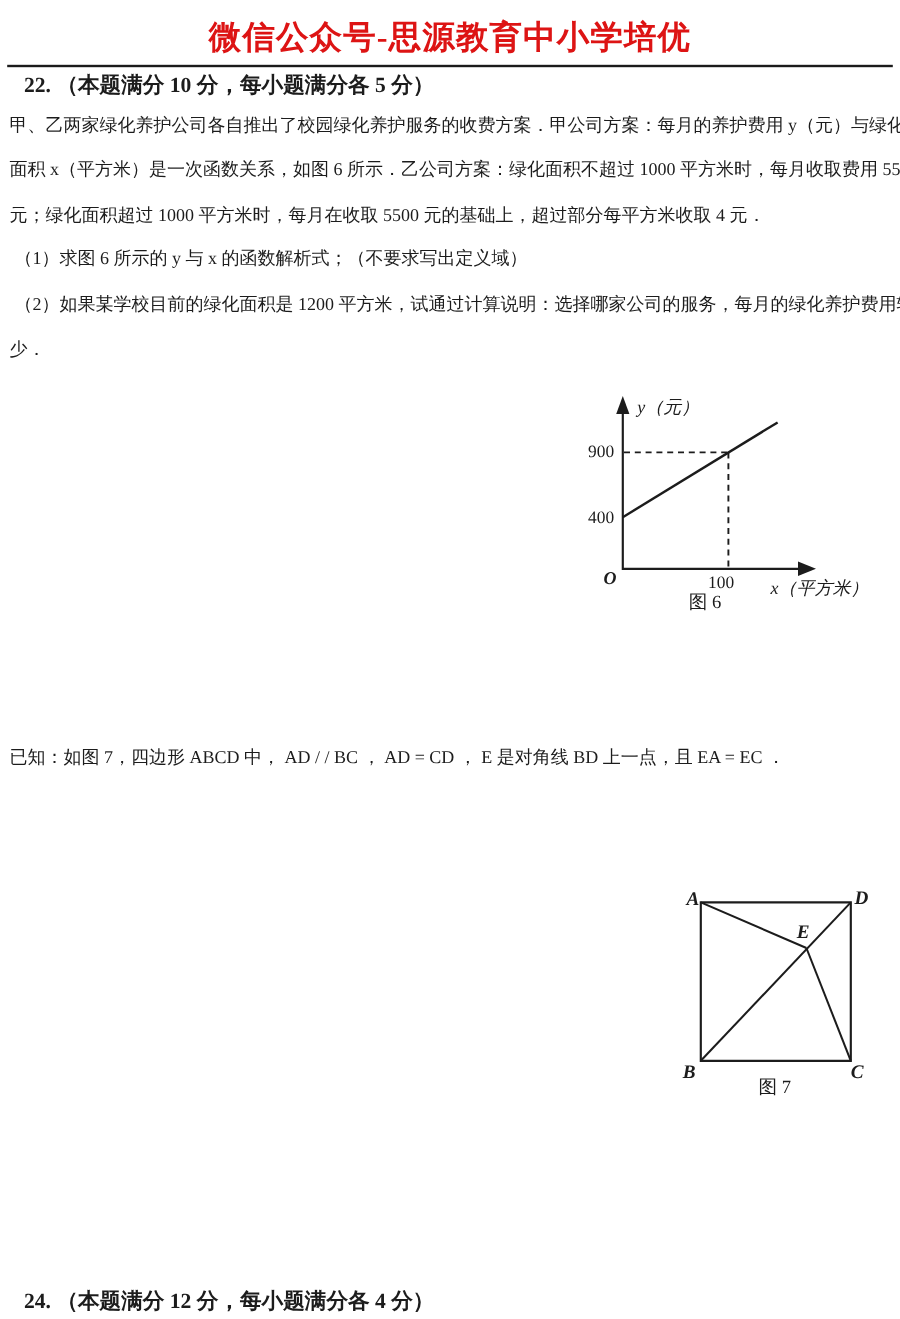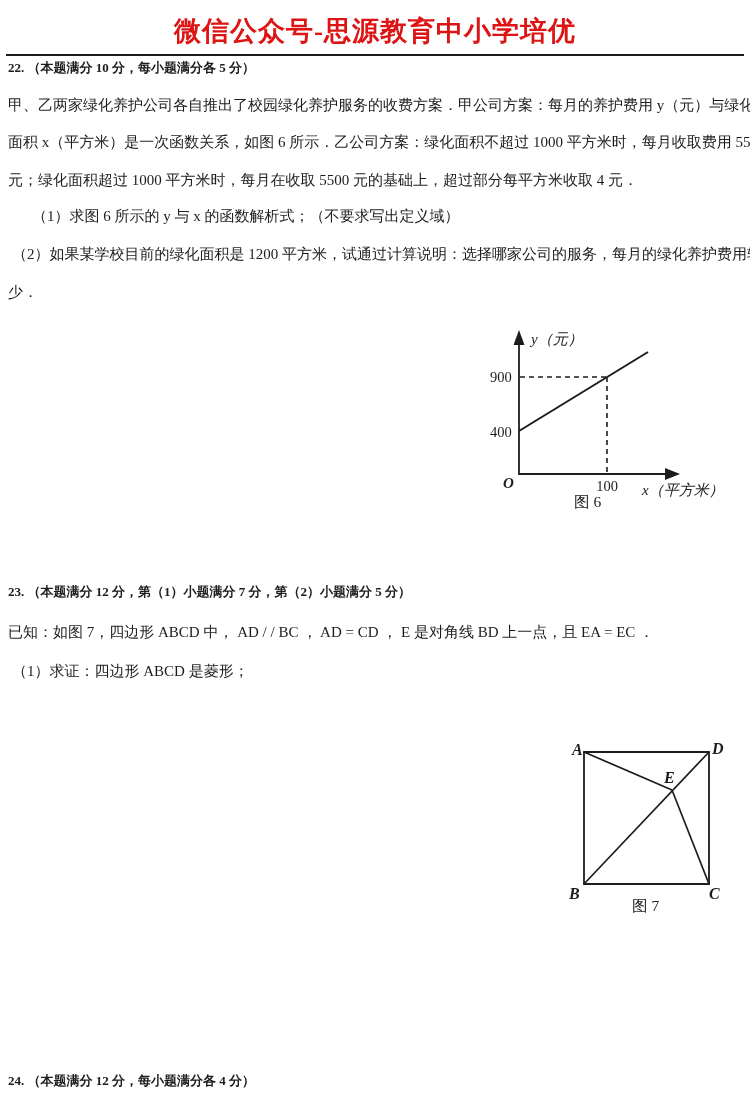--- a/index.html
+++ b/index.html
@@ -7,21 +7,21 @@
     position:relative; width:750px; height:1099px; background:#ffffff;
     font-family:"Liberation Serif","DejaVu Serif",serif; color:#1c1c1c;
     overflow:hidden;
   }
   .abs { position:absolute; }
   .page-title {
     left:0; top:13px; width:750px; text-align:center;
     font-size:27px; font-weight:bold; letter-spacing:1px; white-space:nowrap;
   }
   .rule { left:6px; top:54px; width:738px; height:2px; background:#1b1b1b; }
-  .q-heading { font-size:13px; font-weight:bold; white-space:nowrap; }
+  .q-heading { font-size:18px; font-weight:bold; white-space:nowrap;margin-left:12px; }
   .body-line { font-size:15px; line-height:20px; white-space:nowrap; }
   .fig { }
   .fig svg { position:absolute; left:0; top:0; }
   .tick { font-size:14.5px; line-height:17px; white-space:nowrap; }
   .tick-right { text-align:left; }
   .axis-label { font-size:15px; font-style:italic; white-space:nowrap; }
   .origin { font-size:15px; font-style:italic; font-weight:bold; }
   .vertex { font-size:16px; font-style:italic; font-weight:bold; line-height:16px; }
   .caption { font-size:15.5px; white-space:nowrap; }
 </style>
@@ -33,21 +33,21 @@
   <div class="abs page-title" style="color:#dd1414;">微信公众号-思源教育中小学培优</div>
 
   <div class="abs rule"></div>
 
   <div class="abs q-heading" style="left:8px; top:59px;">22. （本题满分 10 分，每小题满分各 5 分）</div>
 
   <div class="abs body-line" style="left:8px; top:95px;">甲、乙两家绿化养护公司各自推出了校园绿化养护服务的收费方案．甲公司方案：每月的养护费用 y（元）与绿化</div>
   <div class="abs body-line" style="left:8px; top:132px;">面积 x（平方米）是一次函数关系，如图 6 所示．乙公司方案：绿化面积不超过 1000 平方米时，每月收取费用 5500</div>
   <div class="abs body-line" style="left:8px; top:170px;">元；绿化面积超过 1000 平方米时，每月在收取 5500 元的基础上，超过部分每平方米收取 4 元．</div>
 
-  <div class="abs body-line" style="left:12px; top:206px;margin-left:20px;">（1）求图 6 所示的 y 与 x 的函数解析式；（不要求写出定义域）</div>
+  <div class="abs body-line" style="left:12px; top:206px;">（1）求图 6 所示的 y 与 x 的函数解析式；（不要求写出定义域）</div>
   <div class="abs body-line" style="left:12px; top:244px;">（2）如果某学校目前的绿化面积是 1200 平方米，试通过计算说明：选择哪家公司的服务，每月的绿化养护费用较</div>
   <div class="abs body-line" style="left:8px; top:282px;">少．</div>
 
   <div class="abs fig" style="left:490px; top:328px; width:256px; height:190px;">
     <svg width="256" height="190" viewBox="0 0 256 190">
 
       <line x1="29" y1="10" x2="29" y2="147" stroke="#1c1c1c" stroke-width="1.8"></line>
       <polygon points="29,2 23.5,17 34.5,17" fill="#1c1c1c"></polygon>
 
       <line x1="29" y1="146" x2="178" y2="146" stroke="#1c1c1c" stroke-width="1.8"></line>
@@ -55,29 +55,27 @@
 
       <line x1="30" y1="49" x2="117" y2="49" stroke="#1c1c1c" stroke-width="1.6" stroke-dasharray="5 4"></line>
       <line x1="117" y1="49" x2="117" y2="146" stroke="#1c1c1c" stroke-width="1.6" stroke-dasharray="5 4"></line>
 
       <line x1="29" y1="103" x2="158" y2="24" stroke="#1c1c1c" stroke-width="2"></line>
     </svg>
     <div class="abs axis-label" style="left:41px; top:2px;">y（元）</div>
     <div class="abs tick tick-right" style="left:0px; top:41px; width:25px;">900</div>
     <div class="abs tick tick-right" style="left:0px; top:96px; width:25px;">400</div>
     <div class="abs origin" style="left:13px; top:147px;">O</div>
-    <div class="abs tick" style="left:100px; top:150px; width:34px; text-align:center;">100</div>
+    <div class="abs tick" style="left:100px; top:150px; width:34px; ">100</div>
     <div class="abs axis-label" style="left:152px; top:153px;">x（平方米）</div>
     <div class="abs caption" style="left:84px; top:164px;">图 6</div>
   </div>
 
-  <div class="abs q-heading" style="left:8px; top:583px;">23. （本题满分 12 分，第（1）小题满分 7 分，第（2）小题满分 5 分）</div>
 
   <div class="abs body-line" style="left:8px; top:622px;">已知：如图 7，四边形 ABCD 中， AD / / BC ， AD = CD ， E 是对角线 BD 上一点，且 EA = EC ．</div>
-  <div class="abs body-line" style="left:12px; top:661px;">（1）求证：四边形 ABCD 是菱形；</div>
 
   <div class="abs fig" style="left:560px; top:738px; width:185px; height:180px;">
     <svg width="185" height="180" viewBox="0 0 185 180">
 
       <polygon points="24,14 149,14 149,146 24,146" fill="none" stroke="#1c1c1c" stroke-width="1.8"></polygon>
 
       <line x1="24" y1="146" x2="149" y2="14" stroke="#1c1c1c" stroke-width="1.7"></line>
 
       <line x1="24" y1="14" x2="112" y2="52" stroke="#1c1c1c" stroke-width="1.7"></line>
 

